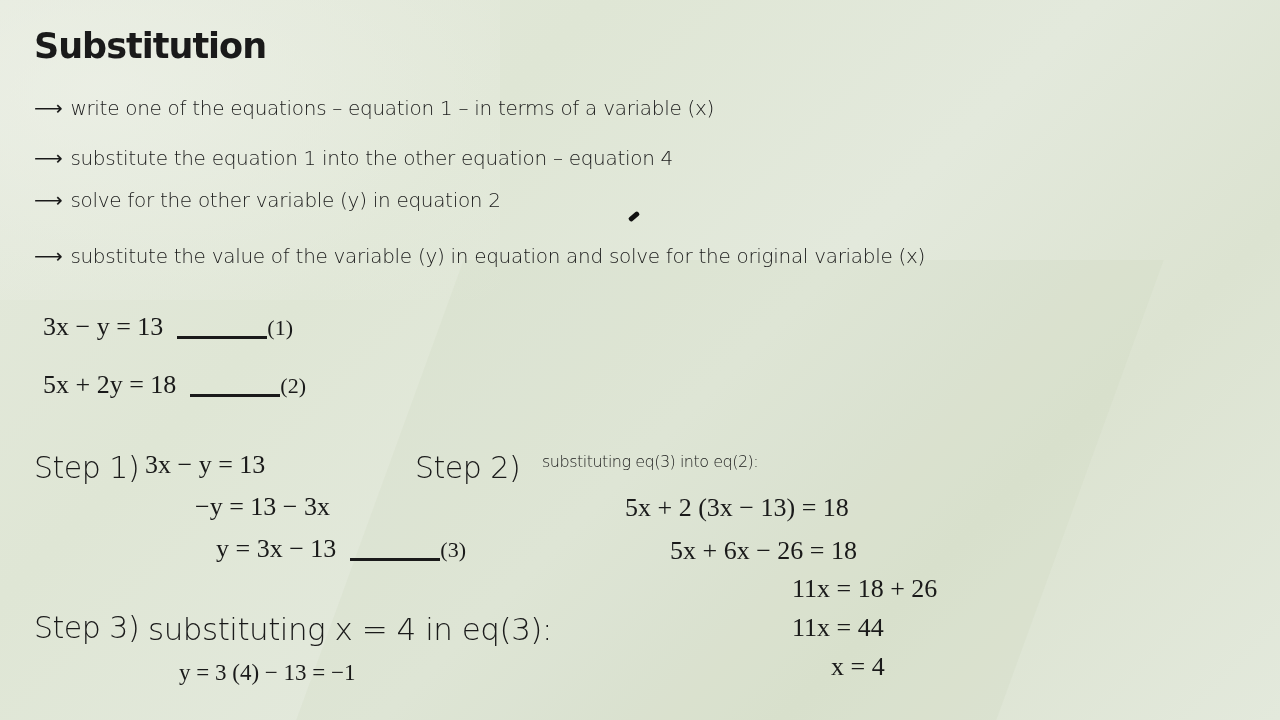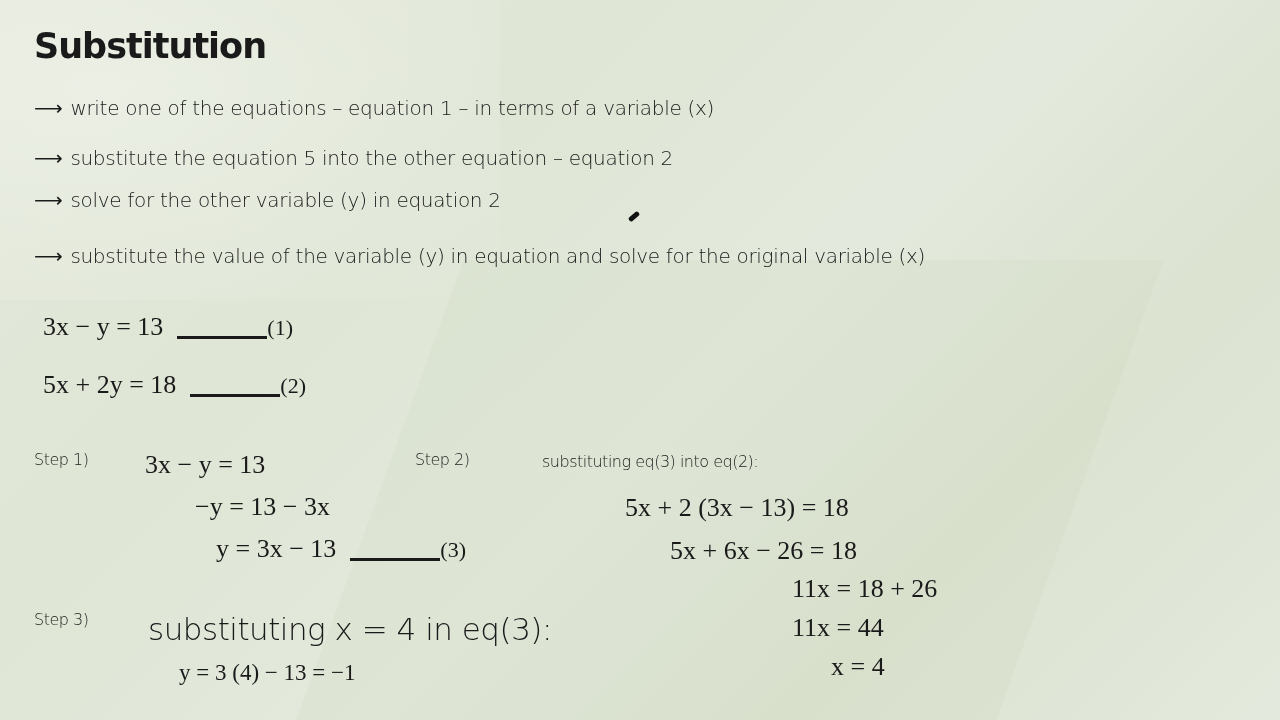--- a/index.html
+++ b/index.html
@@ -12,36 +12,36 @@
     background: rgba(200,210,185,0.18); transform: skewX(-20deg); }
   .bgshape2 { position:absolute; left:0; top:0; width:500px; height:300px;
     background: radial-gradient(ellipse at 20% 30%, rgba(240,243,235,0.6), rgba(240,243,235,0)); }
   .sans { font-family: "DejaVu Sans", "Liberation Sans", sans-serif; }
   .title { position:absolute; left:34px; top:26px; font-size:35px; font-weight:bold; letter-spacing:-1px; }
   .bullet { position:absolute; left:34px; font-size:20px; font-weight:300; white-space:nowrap; letter-spacing:-0.3px; }
   .arrow { display:inline-block; margin-right:8px; }
   .math { position:absolute; font-size:26px; font-family:"Liberation Serif","DejaVu Serif",serif; white-space:nowrap;margin-left:9px; }
   .blank { display:inline-block; width:90px; border-bottom:3px solid #1a1a1a; margin-left:14px; vertical-align:middle; transform: translateY(8px); }
   .tag { font-size:22px; }
-  .label { position:absolute; font-size:16px; font-family:"DejaVu Sans","Liberation Sans",sans-serif; font-weight:300; white-space:nowrap; letter-spacing:-0.5px; }
+  .label { position:absolute; font-size:30px; font-family:"DejaVu Sans","Liberation Sans",sans-serif; font-weight:300; white-space:nowrap; letter-spacing:-0.5px; }
   .pen { position:absolute; left:628px; top:214px; width:12px; height:5px; background:#111; border-radius:2px; transform: rotate(-40deg); }
 </style>
 </head>
 <body>
 
 <div class="bgshape2"></div>
 <div class="bgshape1"></div>
 
 <div class="title sans">Substitution</div>
 
 <div class="bullet sans" style="top:96px">
   <span class="arrow">⟶</span><span>write one of the equations – equation 1 – in terms of a variable (x)</span>
 </div>
 <div class="bullet sans" style="top:146px">
-  <span class="arrow">⟶</span><span>substitute the equation 5 into the other equation – equation 2</span>
+  <span class="arrow">⟶</span><span>substitute the equation 1 into the other equation – equation 4</span>
 </div>
 <div class="bullet sans" style="top:188px">
   <span class="arrow">⟶</span><span>solve for the other variable (y) in equation 2</span>
 </div>
 <div class="bullet sans" style="top:244px">
   <span class="arrow">⟶</span><span>substitute the value of the variable (y) in equation and solve for the original variable (x)</span>
 </div>
 
 <div class="pen"></div>
 

